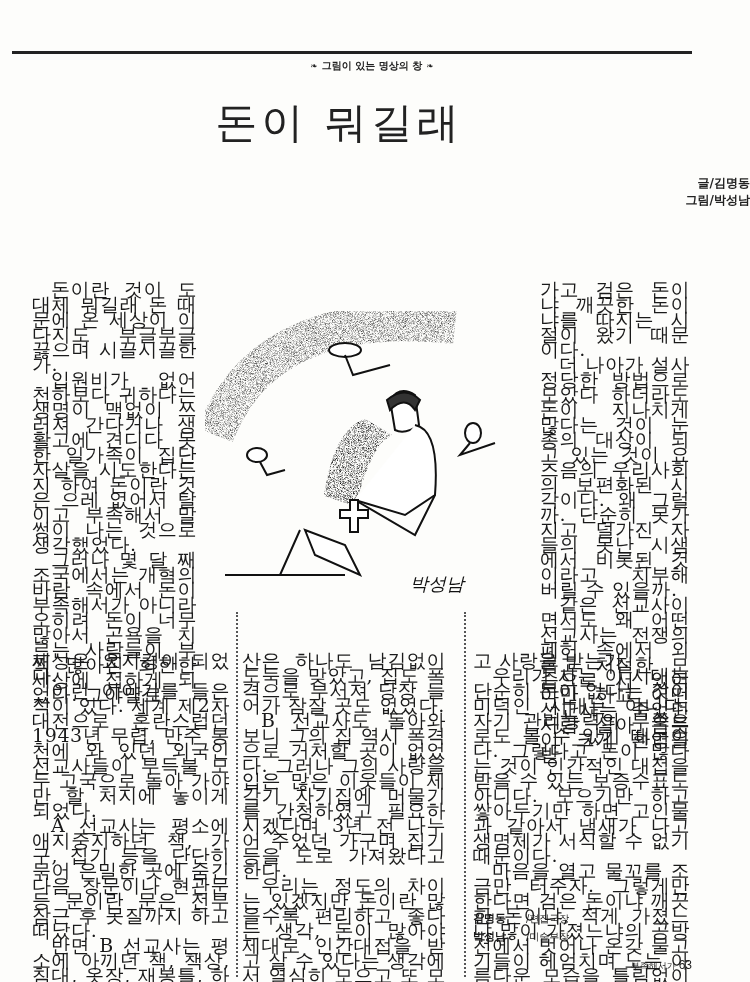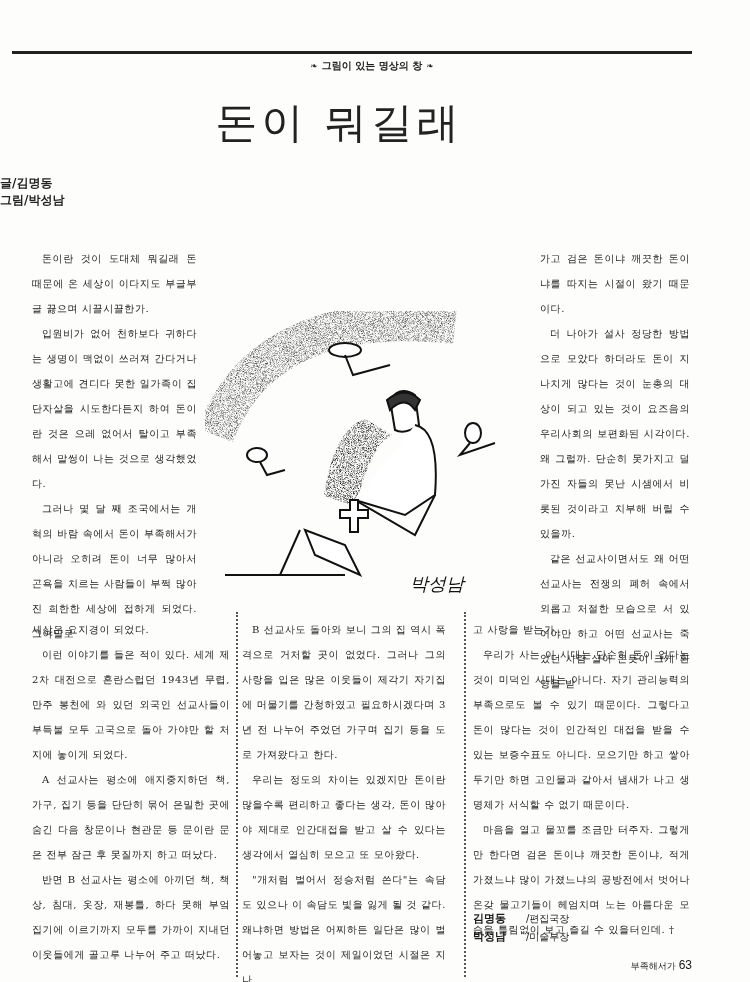--- a/index.html
+++ b/index.html
@@ -6,23 +6,23 @@
     body {
       width: 750px; height: 982px; background: #fdfdfb; position: relative; overflow: hidden;
       font-family: "DejaVu Serif", "Liberation Serif", serif; color: #1a1a1a;
     }
     .top-rule { position: absolute; left: 12px; top: 51px; width: 680px; height: 3px; background: #222; }
     .series { position: absolute; left: 0; width: 744px; top: 59px; text-align: center;
       font-family: "DejaVu Sans", sans-serif; font-size: 10px; font-weight: bold; color: #222; }
     .series .orn { font-size: 9px; margin: 0 4px; }
     .title { position: absolute; left: 0; width: 678px; top: 95px; text-align: center;
       font-family: "DejaVu Sans", sans-serif; font-size: 42px; font-weight: 300; letter-spacing: 4px; color: #222; }
-    .byline { position: absolute; left: 0; width: 750px; top: 175px; text-align: left;
+    .byline { position: absolute; left: 0; width: 750px; top: 175px; text-align: right;
       font-family: "DejaVu Sans", sans-serif; font-size: 12px; font-weight: bold; line-height: 17px; color: #222; }
-    .col { position: absolute; font-size: 10px; line-height: 25px; letter-spacing: 0.6px; }
+    .col { position: absolute; font-size: 19px; line-height: 15px; letter-spacing: 0.6px; margin-top: 36px; }
     .col p { margin: 0; text-indent: 1em; text-align: justify; }
     .col p.cont { text-indent: 0; }
     .col1 { left: 32px; top: 246px; width: 165px; }
     .col1b { left: 32px; top: 617px; width: 198px; }
     .col2 { left: 242px; top: 617px; width: 204px; }
     .col3a { left: 540px; top: 246px; width: 150px; }
     .col3b { left: 473px; top: 617px; width: 217px; }
     .vrule { position: absolute; top: 612px; width: 0; height: 365px; border-left: 2px dotted #555; }
     .vrule.r1 { left: 236px; }
     .vrule.r2 { left: 464px; }
@@ -87,20 +87,21 @@
   <p class="cont">세상은 요지경이 되었다.</p>
   <p>이런 이야기를 들은 적이 있다. 세계 제2차 대전으로 혼란스럽던 1943년 무렵, 만주 봉천에 와 있던 외국인 선교사들이 부득불 모두 고국으로 돌아 가야만 할 처지에 놓이게 되었다.</p>
   <p>A 선교사는 평소에 애지중지하던 책, 가구, 집기 등을 단단히 묶어 은밀한 곳에 숨긴 다음 창문이나 현관문 등 문이란 문은 전부 잠근 후 못질까지 하고 떠났다.</p>
   <p>반면 B 선교사는 평소에 아끼던 책, 책상, 침대, 옷장, 재봉틀, 하다 못해 부엌 집기에 이르기까지 모두를 가까이 지내던 이웃들에게 골고루 나누어 주고 떠났다.</p>
 
 </div>
 
 <div class="vrule r1"></div>
 
 <div class="col col2">
+  <p class="cont">산은 하나도 남김없이 도둑을 맞았고, 집도 폭격으로 부서져 당장 들어가 잠잘 곳도 없었다.</p>
   <p>B 선교사도 돌아와 보니 그의 집 역시 폭격으로 거처할 곳이 없었다. 그러나 그의 사랑을 입은 많은 이웃들이 제각기 자기집에 머물기를 간청하였고 필요하시겠다며 3년 전 나누어 주었던 가구며 집기 등을 도로 가져왔다고 한다.</p>
   <p>우리는 정도의 차이는 있겠지만 돈이란 많을수록 편리하고 좋다는 생각, 돈이 많아야 제대로 인간대접을 받고 살 수 있다는 생각에서 열심히 모으고 또 모아왔다.</p>
   <p>"개처럼 벌어서 정승처럼 쓴다"는 속담도 있으나 이 속담도 빛을 잃게 될 것 같다. 왜냐하면 방법은 어찌하든 일단은 많이 벌어놓고 보자는 것이 제일이었던 시절은 지나</p>
 </div>
 
 <div class="vrule r2"></div>
 
 <div class="col col3a">
   <p class="cont">가고 검은 돈이냐 깨끗한 돈이냐를 따지는 시절이 왔기 때문이다.</p>
   <p>더 나아가 설사 정당한 방법으로 모았다 하더라도 돈이 지나치게 많다는 것이 눈총의 대상이 되고 있는 것이 요즈음의 우리사회의 보편화된 시각이다. 왜 그럴까. 단순히 못가지고 덜가진 자들의 못난 시샘에서 비롯된 것이라고 치부해 버릴 수 있을까.</p>

